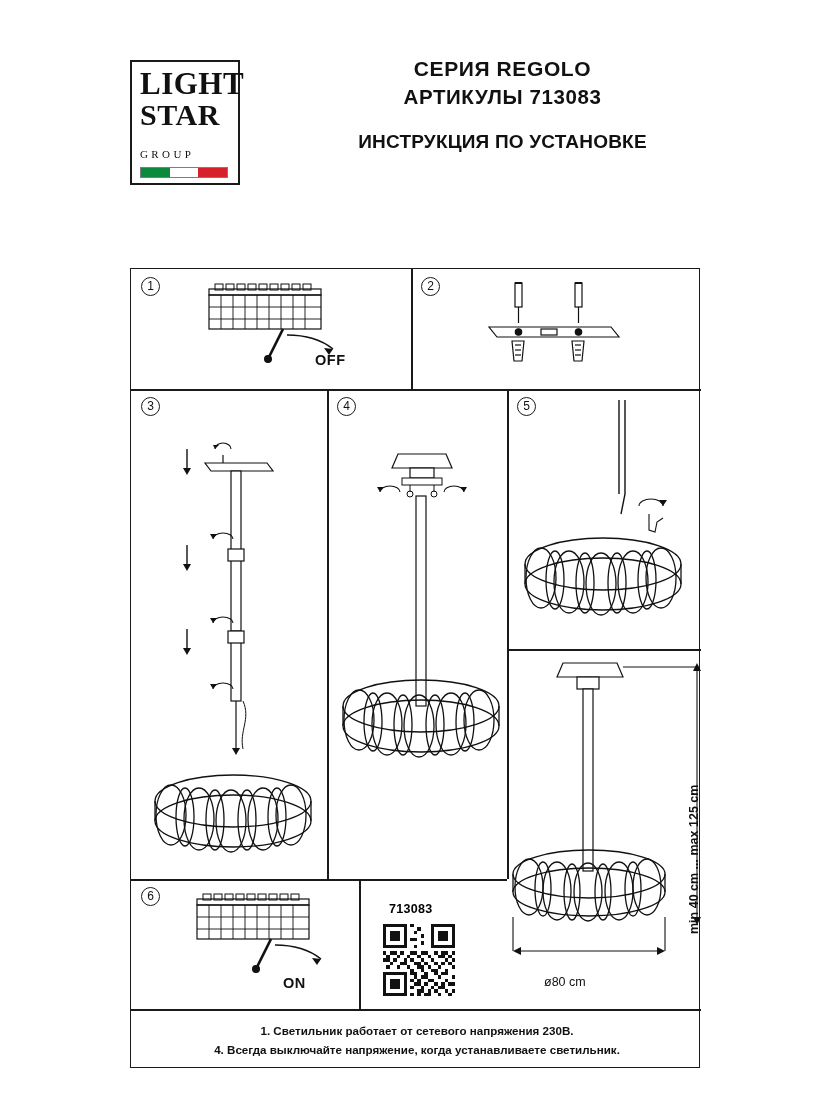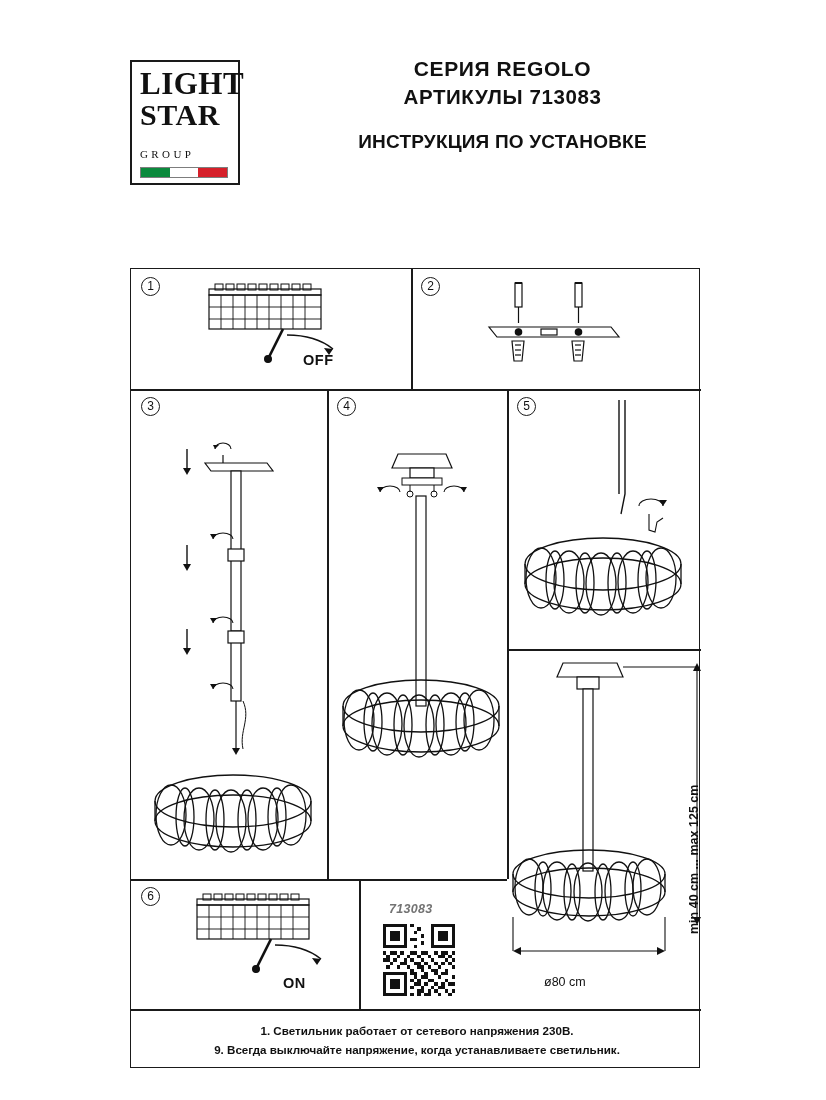--- a/index.html
+++ b/index.html
@@ -110,23 +110,22 @@
     position: absolute;
     font-size: 14.5px;
     font-weight: 700;
     color: #111;
     letter-spacing: 0.5px;
   }
   .artikul-label {
     position: absolute;
     font-size: 12.5px;
     font-weight: 700;
-    color: #737373;
+    color: #000000;
     letter-spacing: 0.3px;
-    font-style: italic;
   }
   .dim-label {
     position: absolute;
     font-size: 12.5px;
     font-weight: 400;
     color: #111;
     margin-top: 12px;
   }
   .dim-vert {
     position: absolute;
@@ -210,21 +209,21 @@
           </g>
 
           <line x1="92" y1="52" x2="78" y2="80" stroke-width="2.6"></line>
           <circle cx="77" cy="82" r="3.4" fill="#111"></circle>
 
           <path d="M96 58 C118 58 132 64 142 72" stroke-width="1.6"></path>
           <path d="M142 72 l-9 -1 l5 7 z" fill="#111" stroke="none"></path>
         </g>
       </svg>
     </div>
-    <div class="caption" style="left:172px; top:83px;">OFF</div>
+    <div class="caption" style="left:184px; top:83px;">OFF</div>
 
     <div class="step-num" style="left:290px; top:8px;">2</div>
     <div style="position:absolute; left:340px; top:8px;">
       <svg width="190" height="105" viewBox="0 0 190 105">
         <g stroke="#111" fill="none" stroke-width="1.2">
 
           <g>
             <rect x="44" y="6" width="7" height="24"></rect>
             <line x1="47.5" y1="30" x2="47.5" y2="46"></line>
             <path d="M44 6 l7 0" stroke-width="2"></path>
@@ -568,17 +567,17 @@
             <rect x="10" y="20" width="1" height="1"></rect>
           <rect x="12" y="20" width="2" height="1"></rect>
             <rect x="16" y="20" width="1" height="1"></rect>
           <rect x="19" y="20" width="1" height="1"></rect>
         </g>
       </svg>
     </div>
 
     <div style="position:absolute; left:16px; top:752px; width:540px;text-align:center;">
       <div style="font-size:11.6px; font-weight:700; color:#111; line-height:19px;">1. Светильник работает от сетевого напряжения 230В.</div>
-      <div style="font-size:11.6px; font-weight:700; color:#111; line-height:19px;">9. Всегда выключайте напряжение, когда устанавливаете светильник.</div>
+      <div style="font-size:11.6px; font-weight:700; color:#111; line-height:19px;">4. Всегда выключайте напряжение, когда устанавливаете светильник.</div>
     </div>
 
   </div>
 </div>
 
 </body></html>

